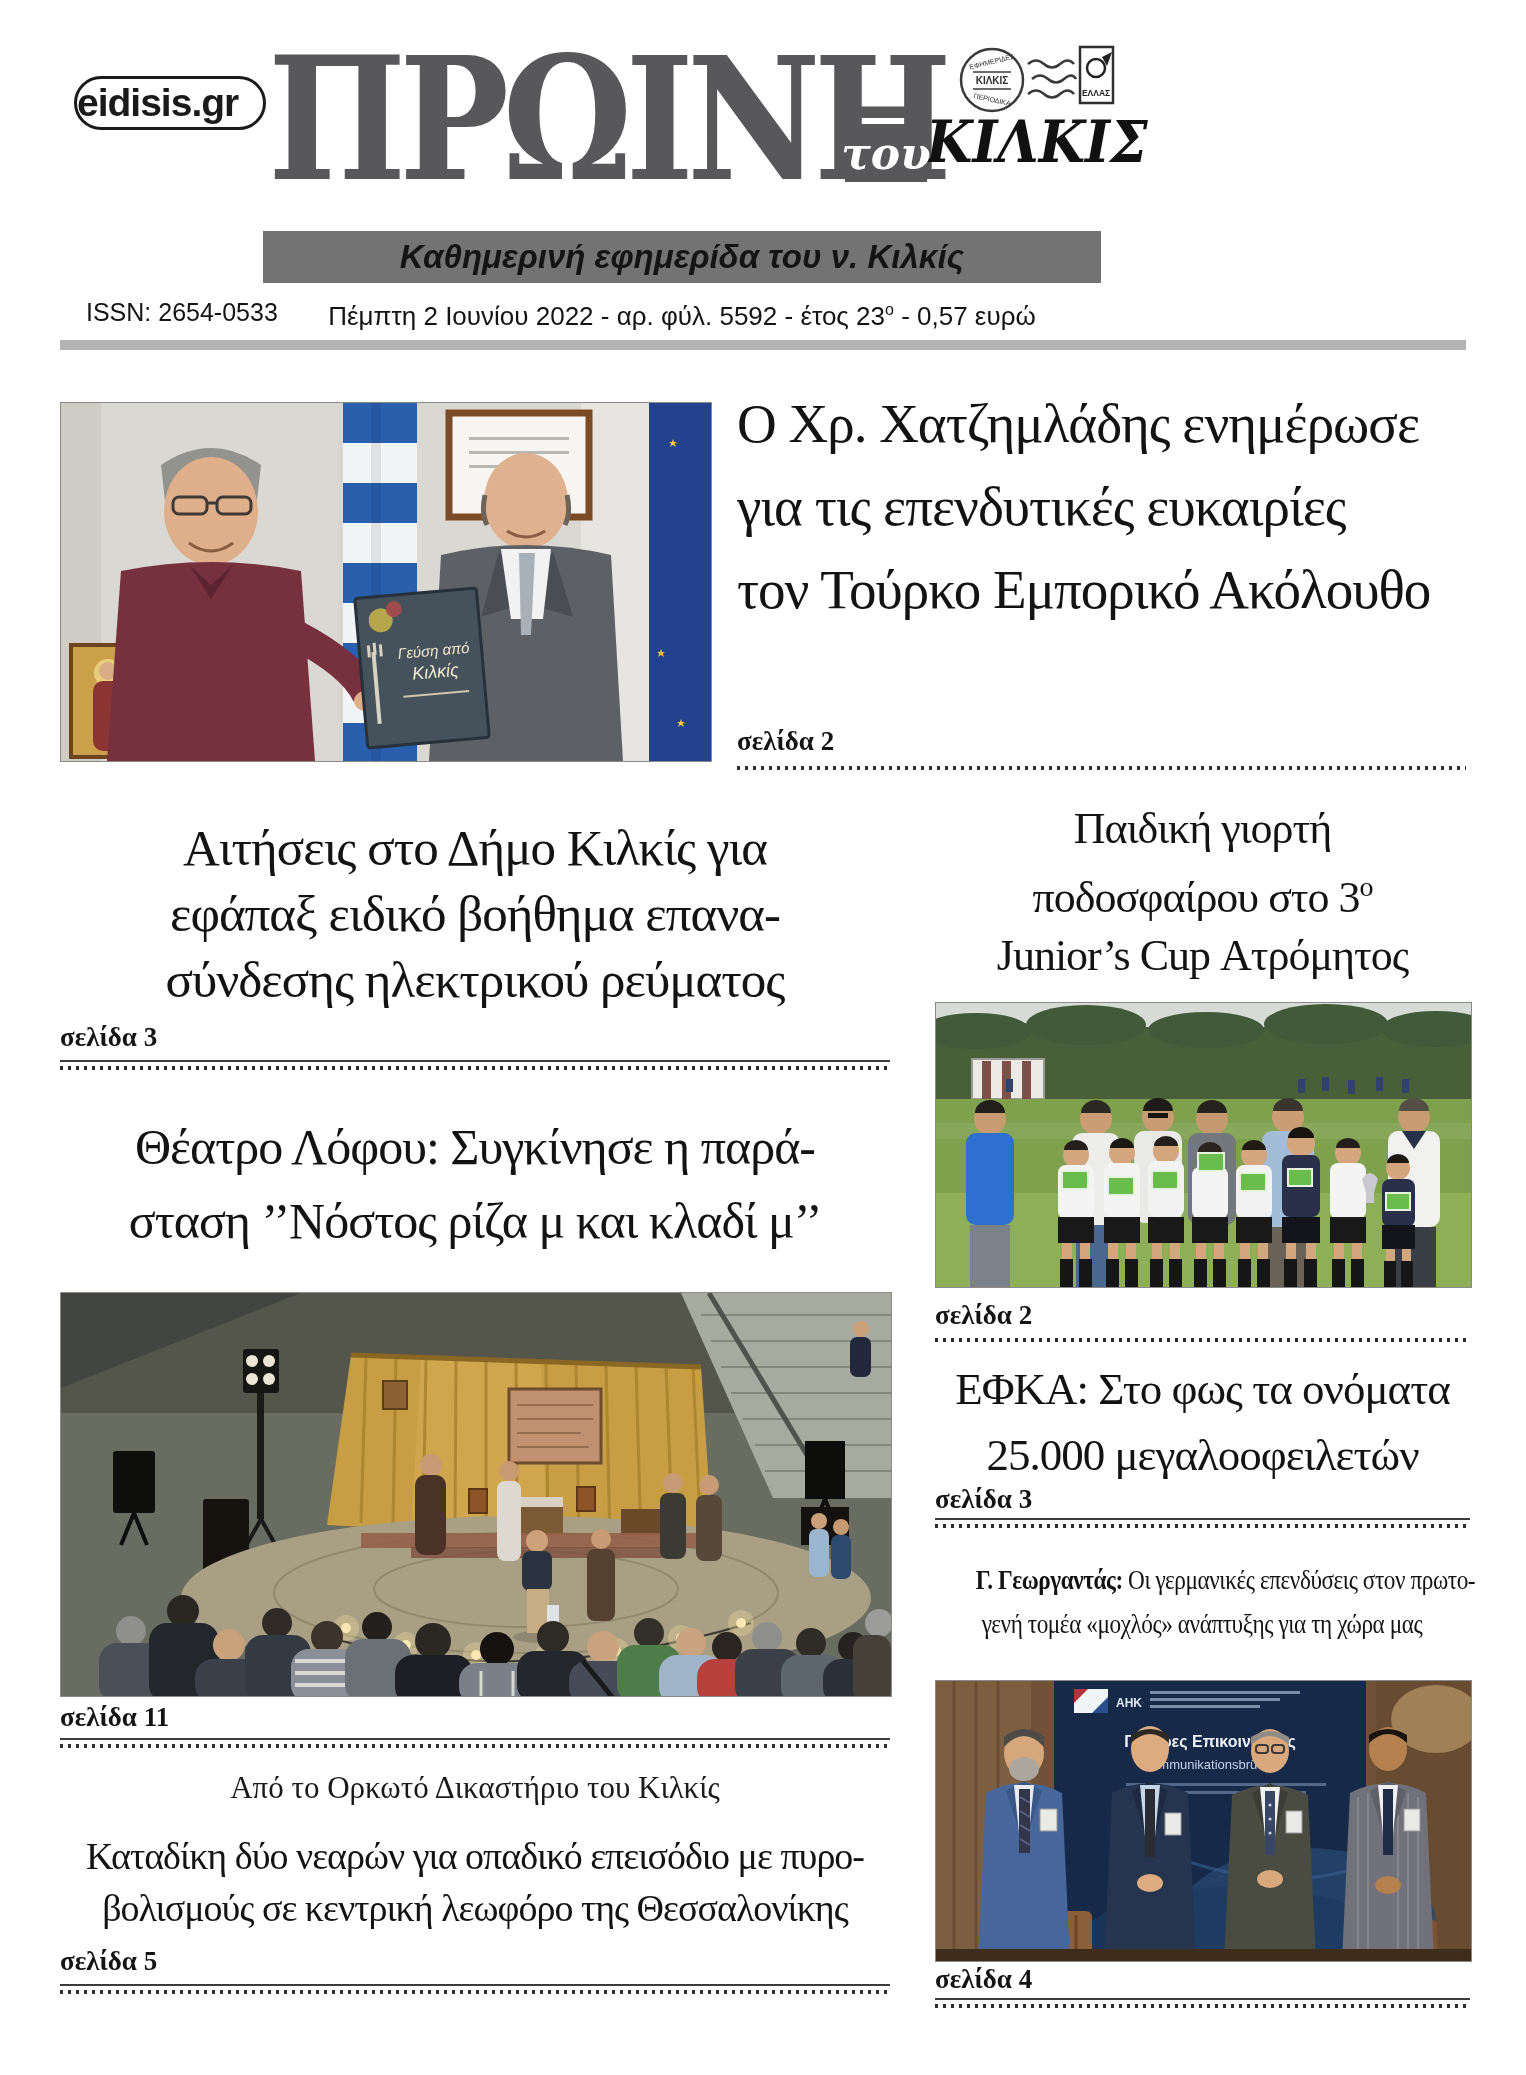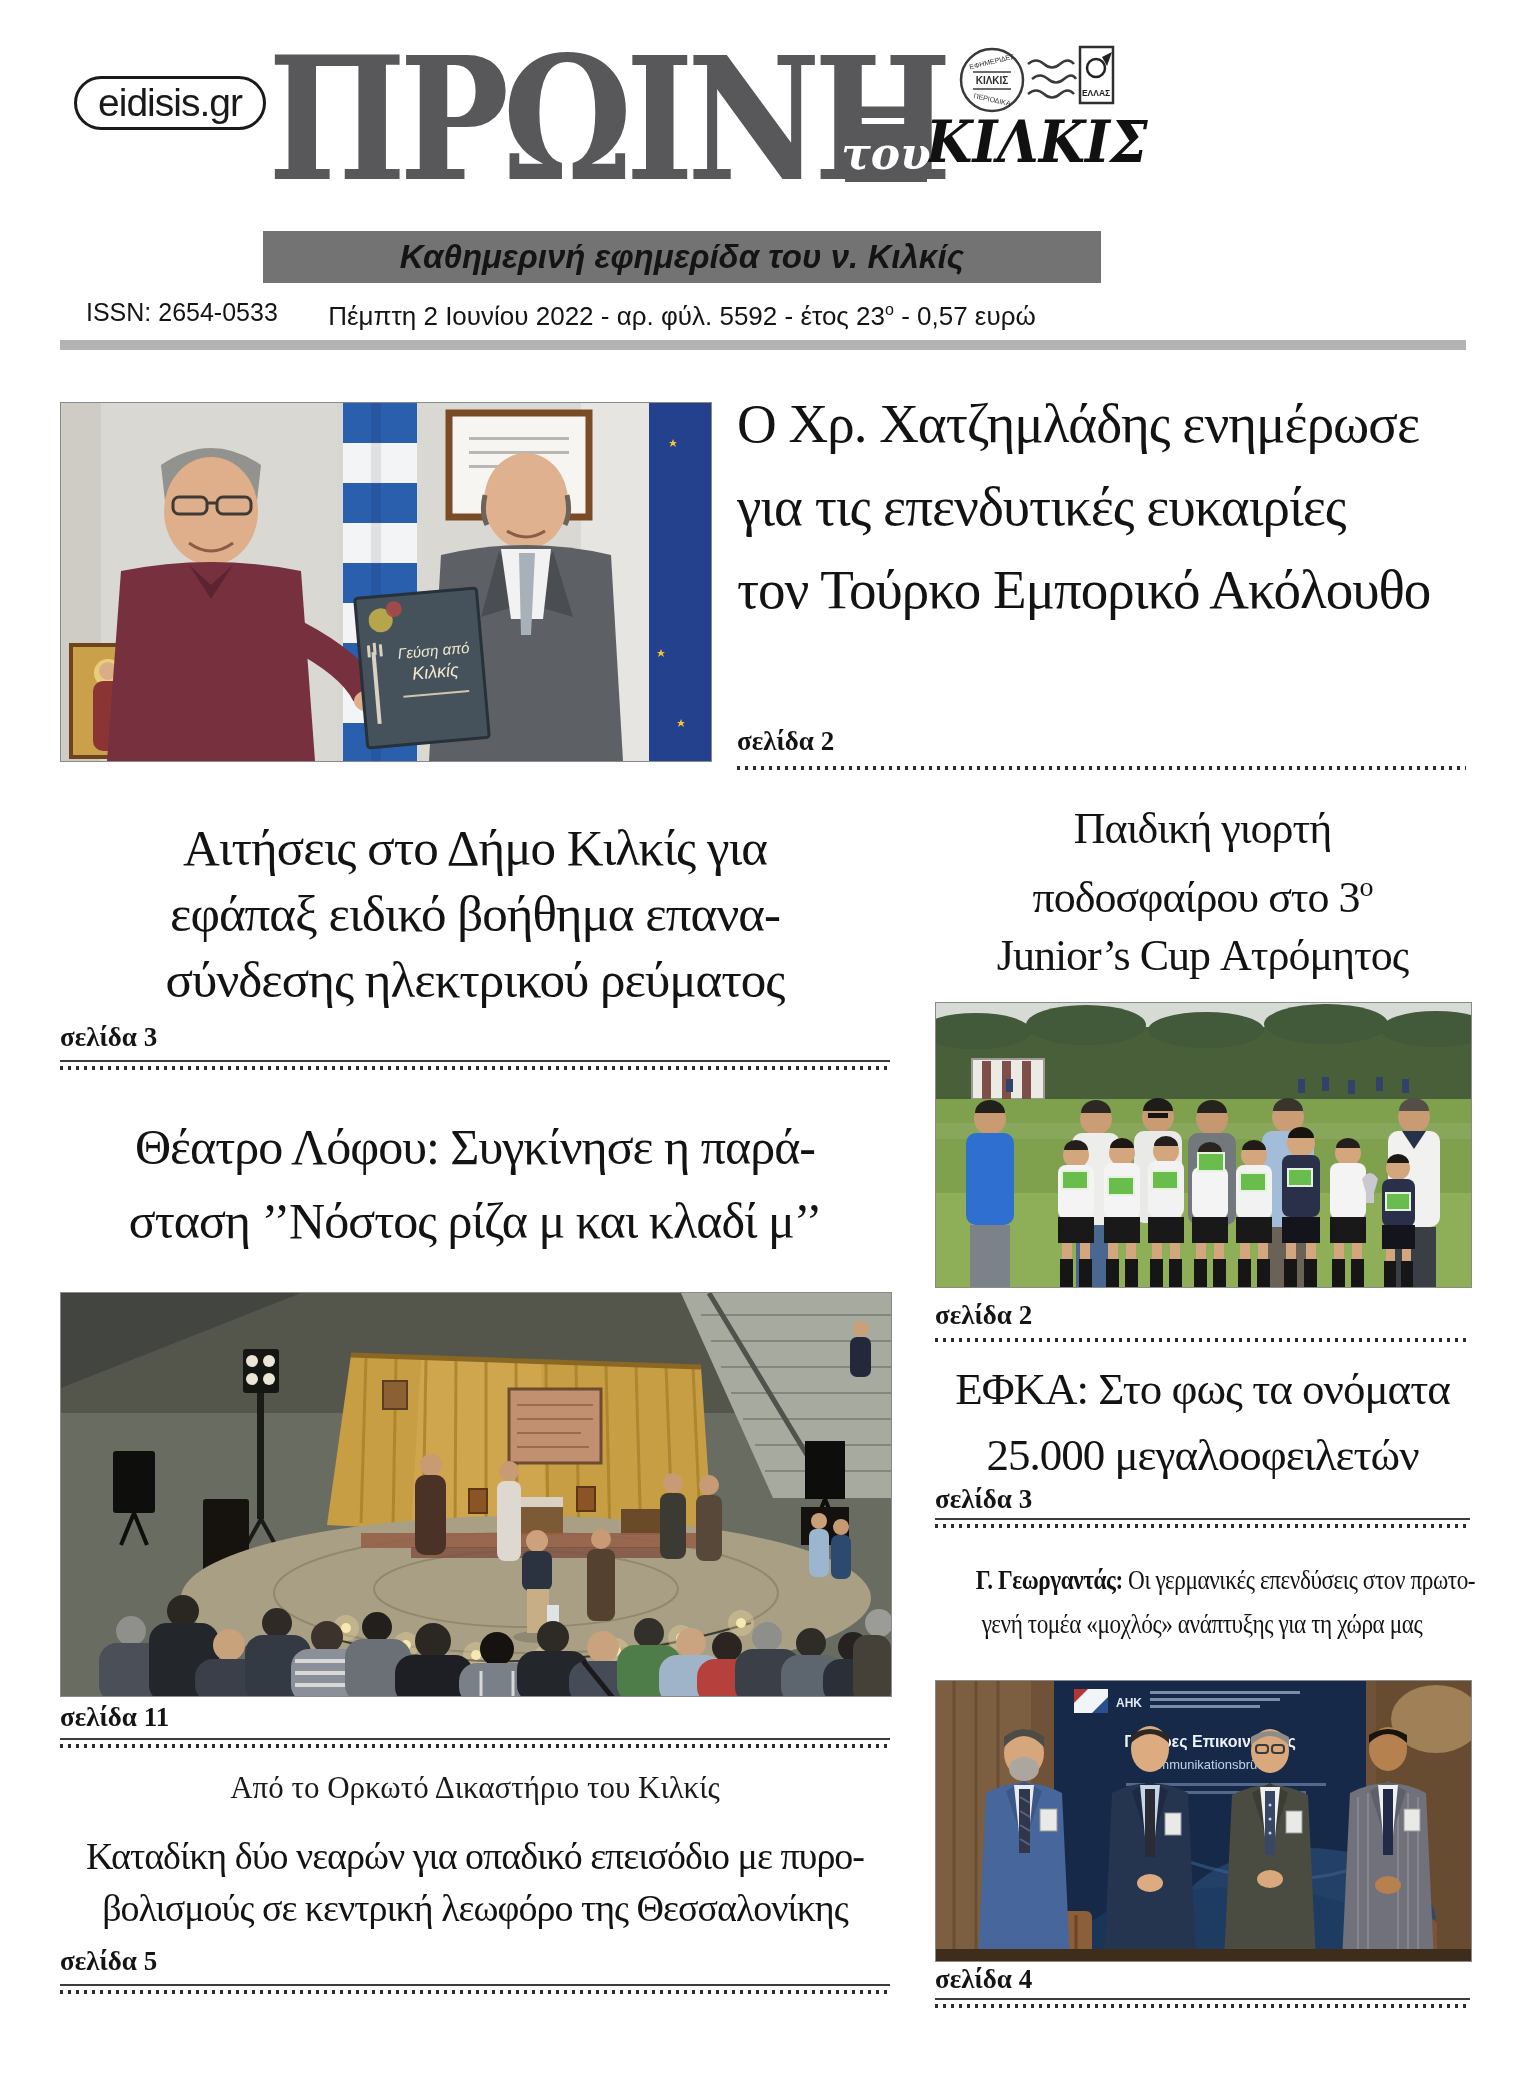--- a/index.html
+++ b/index.html
@@ -1,22 +1,22 @@
 <!DOCTYPE html>
 <html><head>
 <meta charset="utf-8">
 <style>
   html,body{margin:0;padding:0;background:#fff;}
   .page{position:relative;width:1526px;height:2075px;background:#ffffff;overflow:hidden;
         font-family:"Liberation Serif",serif;color:#141414;}
   .abs{position:absolute;}
   
   .site-pill{left:74px;top:76px;width:192px;height:54px;border:3px solid #1a1a1a;border-radius:30px;
-    display:flex;align-items:center;justify-content:center;font-family:"Liberation Sans",sans-serif;
-    font-weight:400;font-size:39px;letter-spacing:-1px;color:#1a1a1a;box-sizing:border-box;}
+    display:flex;align-items:center;justify-content:flex-start;font-family:"Liberation Sans",sans-serif;
+    font-weight:700;font-size:39px;letter-spacing:-1px;color:#1a1a1a;box-sizing:border-box;}
   .mast-title{left:268px;top:30px;font-family:"DejaVu Serif",serif;font-weight:700;font-size:170px;
     line-height:1.05;color:#58585a;letter-spacing:-8px;transform:scaleX(.86);transform-origin:left top;white-space:nowrap;}
   .mast-tou{left:845px;top:124px;width:82px;height:58px;background:#58585a;color:#ffffff;z-index:3;
     display:flex;align-items:center;justify-content:center;font-style:italic;font-weight:700;font-size:44px;
     font-family:"DejaVu Serif",serif;}
   .mast-region{left:926px;top:108px;font-family:"DejaVu Serif",serif;font-style:italic;font-weight:700;
     font-size:58px;color:#111;letter-spacing:0px;transform:scaleX(.92);transform-origin:left top;white-space:nowrap;}
   .stamps{left:956px;top:42px;}
   .subtitle-bar{left:263px;top:231px;width:838px;height:52px;background:#737373;display:flex;align-items:center;
     justify-content:center;font-family:"Liberation Sans",sans-serif;font-style:italic;font-weight:700;

